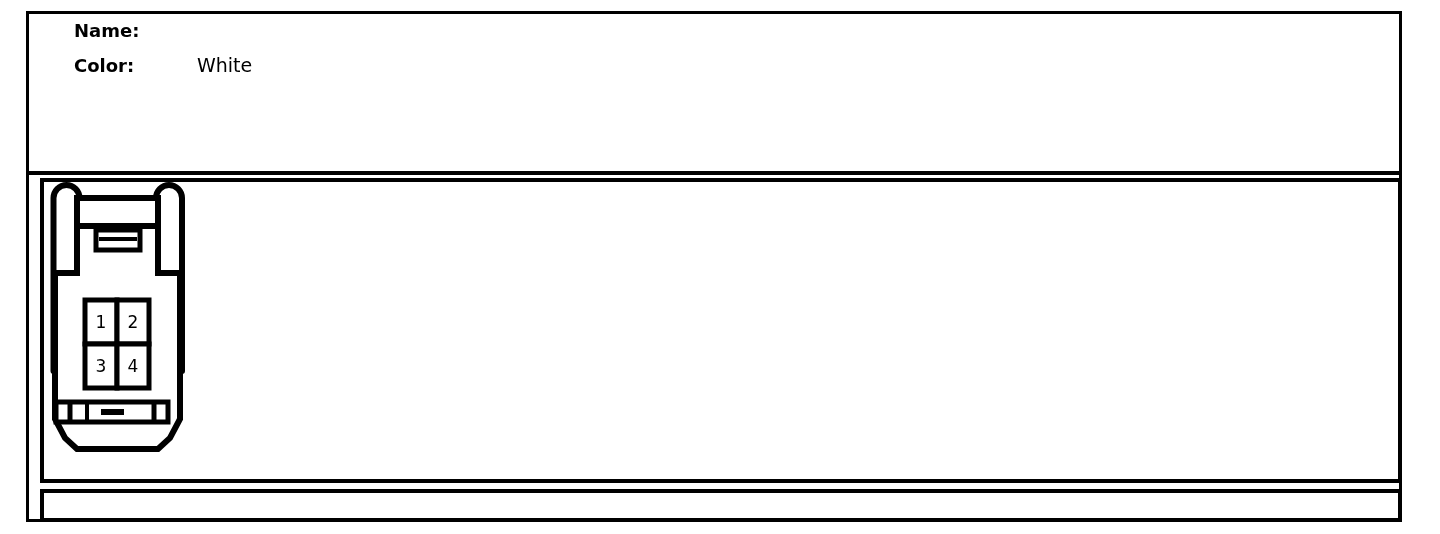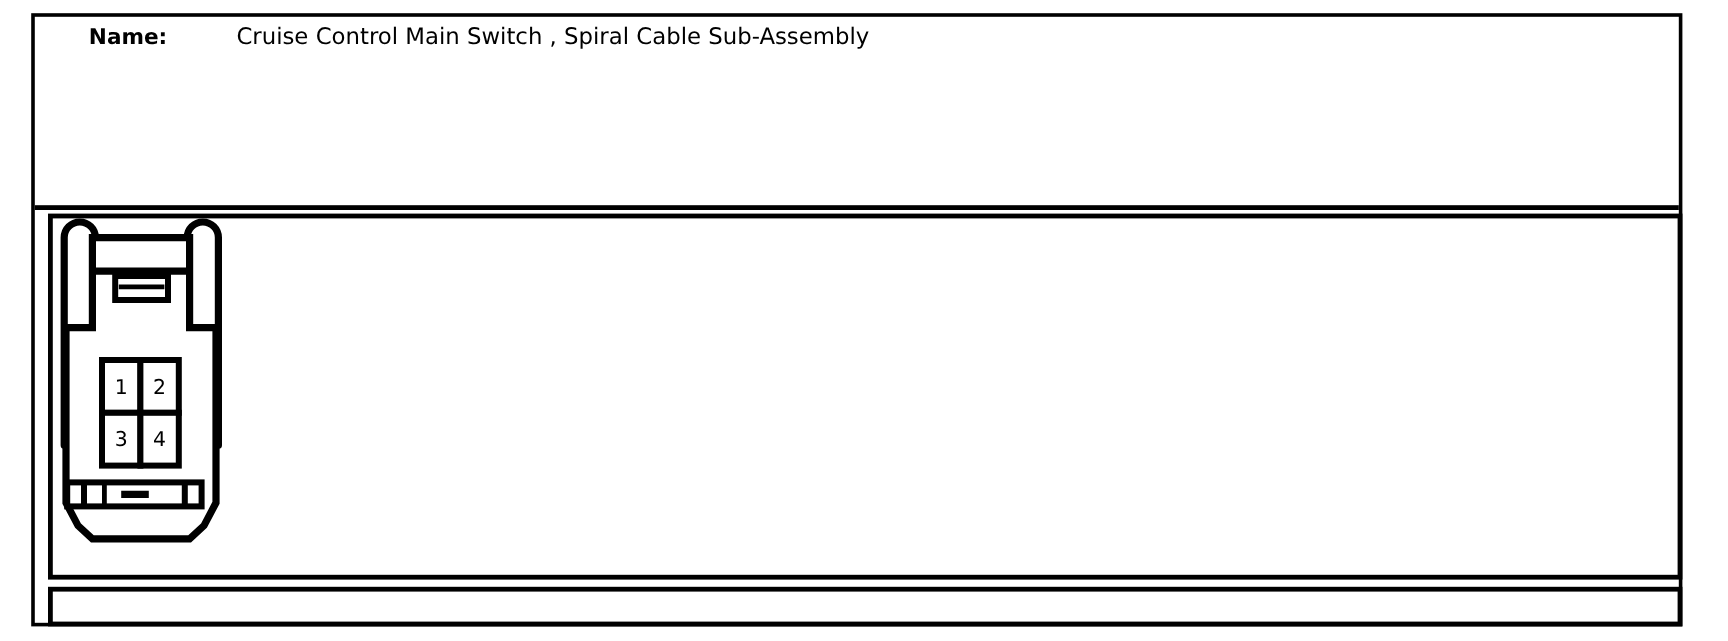--- a/index.html
+++ b/index.html
@@ -122,25 +122,28 @@
 
 <div id="sheet">
 
   <div class="outer-frame"></div>
 
   <div class="header-box">
     <div class="info-rows">
 
       <div class="info-row">
         <span class="info-label">Name:</span>
-        <span class="info-value">Cruise Control Main Switch , Spiral Cable Sub-Assembly</span>
       </div>
 
 
 
+      <div class="info-row">
+        <span class="info-label">Color:</span>
+        <span class="info-value">White</span>
+      </div>
 
     </div>
   </div>
 
   <div class="diagram-panel"></div>
 
   <div class="bottom-strip"></div>
 
   <div class="connector-wrap">
     <svg width="160" height="300" viewBox="0 0 160 300" xmlns="http://www.w3.org/2000/svg">

